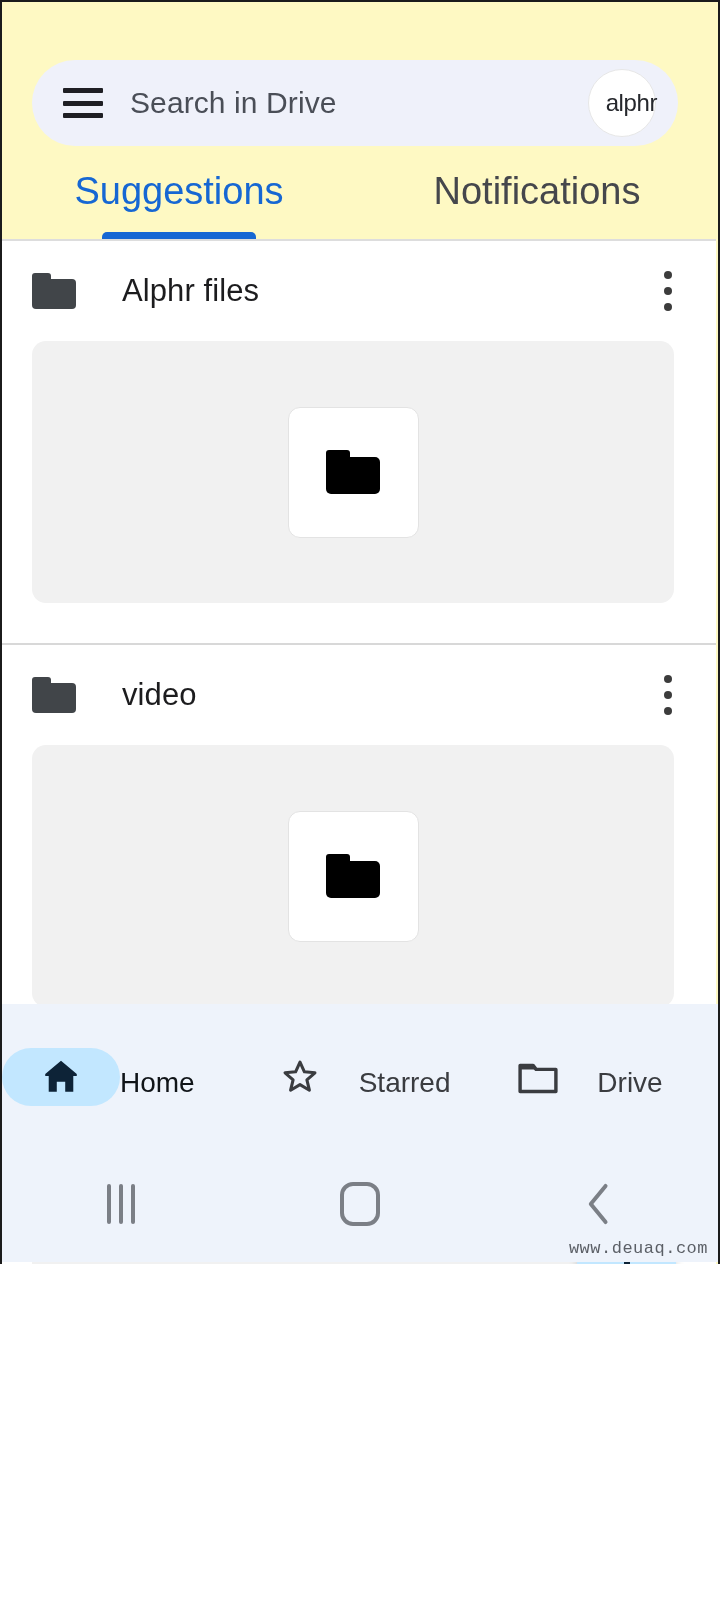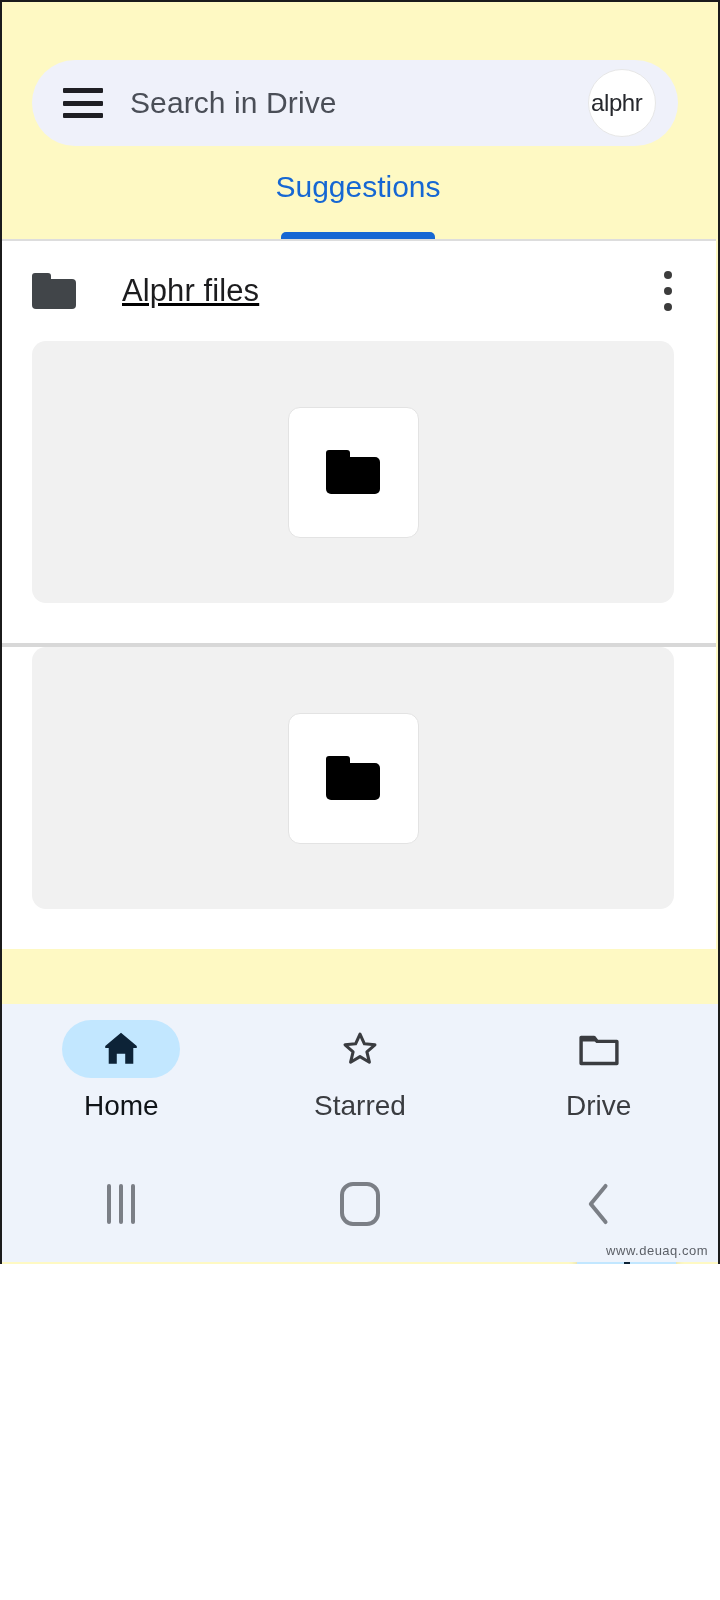--- a/index.html
+++ b/index.html
@@ -46,21 +46,21 @@
     letter-spacing:0.1px;
     flex:1;
   }
   .avatar {
     position:absolute;
     right:22px; top:9px;
     width:68px; height:68px;
     border-radius:50%;
     background:#ffffff;
     border:1px solid #e7e7e7;
-    display:flex; align-items:center; justify-content:flex-start;
+    display:flex; align-items:center; justify-content:flex-end;
     overflow:visible;
   }
   .avatar span {
     font-size:24px; color:#26282d; font-weight:500;
     white-space:nowrap; letter-spacing:-0.4px;
     transform:translateX(2px);
   }
 
   
   .tabs {
@@ -68,36 +68,36 @@
     left:0; top:162px;
     width:716px; height:78px;
     display:flex;
   }
   .tab {
     flex:1;
     display:flex; align-items:flex-start; justify-content:center;
     padding-top:8px;
     position:relative;
   }
-  .tab span { font-size:30px; color:#45474c; }
+  .tab span { font-size:38px; color:#45474c; }
   .tab.active span { color:#1667d3; }
   .tab .indicator {
     position:absolute;
     bottom:0; left:50%; transform:translateX(-50%);
     width:154px; height:8px;
     background:#1667d3;
     border-radius:5px 5px 0 0;
   }
   .tabs-underline {
     position:absolute; left:0; top:239px; width:716px; height:2px;
     background:#dddddd;
   }
 
   
-  .list { position:absolute; left:0; top:241px; width:716px;text-decoration:underline; }
+  .list { position:absolute; left:0; top:241px; width:716px; }
   .card { position:relative; background:#ffffff; padding-bottom:40px; }
   .card-divider { height:2px; background:#d8d8d8; }
 
   .card-head {
     height:100px;
     display:flex; align-items:center;
     padding:0 0 0 32px;
     position:relative;
   }
   .folder-sm {
@@ -172,21 +172,21 @@
   .bottomnav {
     position:absolute;
     left:2px; bottom:118px;
     width:716px; height:142px;
     background:#eef3fb;
     display:flex;
     z-index:30;
   }
   .navitem {
     flex:1;
-    display:flex; flex-direction:column; align-items:center;
+    display:flex; flex-direction:row; align-items:center;
     padding-top:16px;
   }
   .navicon-wrap {
     width:118px; height:58px;
     display:flex; align-items:center; justify-content:center;
     border-radius:29px;
     margin-bottom:12px;
   }
   .navitem.active .navicon-wrap { background:#c2e7ff; }
   .navlabel { font-size:28px; color:#3a3c40; }
@@ -200,23 +200,23 @@
     background:#eef3fb;
     display:flex; align-items:center;
     z-index:30;
   }
   .sysbtn { flex:1; display:flex; align-items:center; justify-content:center; }
   .recents { display:flex; gap:8px; }
   .recents i { display:block; width:4px; height:40px; background:#7b7f86; border-radius:2px; }
   .homesq { width:40px; height:44px; border:4px solid #7b7f86; border-radius:13px; }
   .watermark {
     position:absolute; right:12px; bottom:6px;
-    font-size:13px; color:#5b5f66;
+    font-size:17px; color:#5b5f66;
     letter-spacing:0.5px;
-    font-family:Liberation Sans, sans-serif;
+    font-family:Liberation Mono, monospace;
     z-index:40;
   }
 
   
   .annot-arrow {
     position:absolute;
     left:540px; top:1312px;
     width:110px; height:100px;
     z-index:55;
     pointer-events:none;
@@ -237,20 +237,23 @@
     <div class="avatar">
       <span>alphr</span>
     </div>
   </div>
 
   <div class="tabs">
     <div class="tab active">
       <span>Suggestions</span>
       <div class="indicator"></div>
     </div>
+    <div class="tab">
+      <span>Notifications</span>
+    </div>
   </div>
   <div class="tabs-underline"></div>
 
   <div class="list">
 
     <div class="card">
       <div class="card-head">
         <div class="folder-sm"></div>
         <div class="card-title">Alphr files</div>
         <div class="kebab">
@@ -260,20 +263,36 @@
         </div>
       </div>
       <div class="preview">
         <div class="thumb">
           <div class="folder-lg"></div>
         </div>
       </div>
     </div>
     <div class="card-divider"></div>
 
+    <div class="card">
+      <div class="card-head">
+        <div class="folder-sm"></div>
+        <div class="card-title">video</div>
+        <div class="kebab">
+          <i></i>
+          <i></i>
+          <i></i>
+        </div>
+      </div>
+      <div class="preview">
+        <div class="thumb">
+          <div class="folder-lg"></div>
+        </div>
+      </div>
+    </div>
     <div class="card-divider"></div>
 
     <div class="card">
       <div class="preview">
         <div class="thumb">
           <div class="folder-lg"></div>
         </div>
       </div>
     </div>
 

